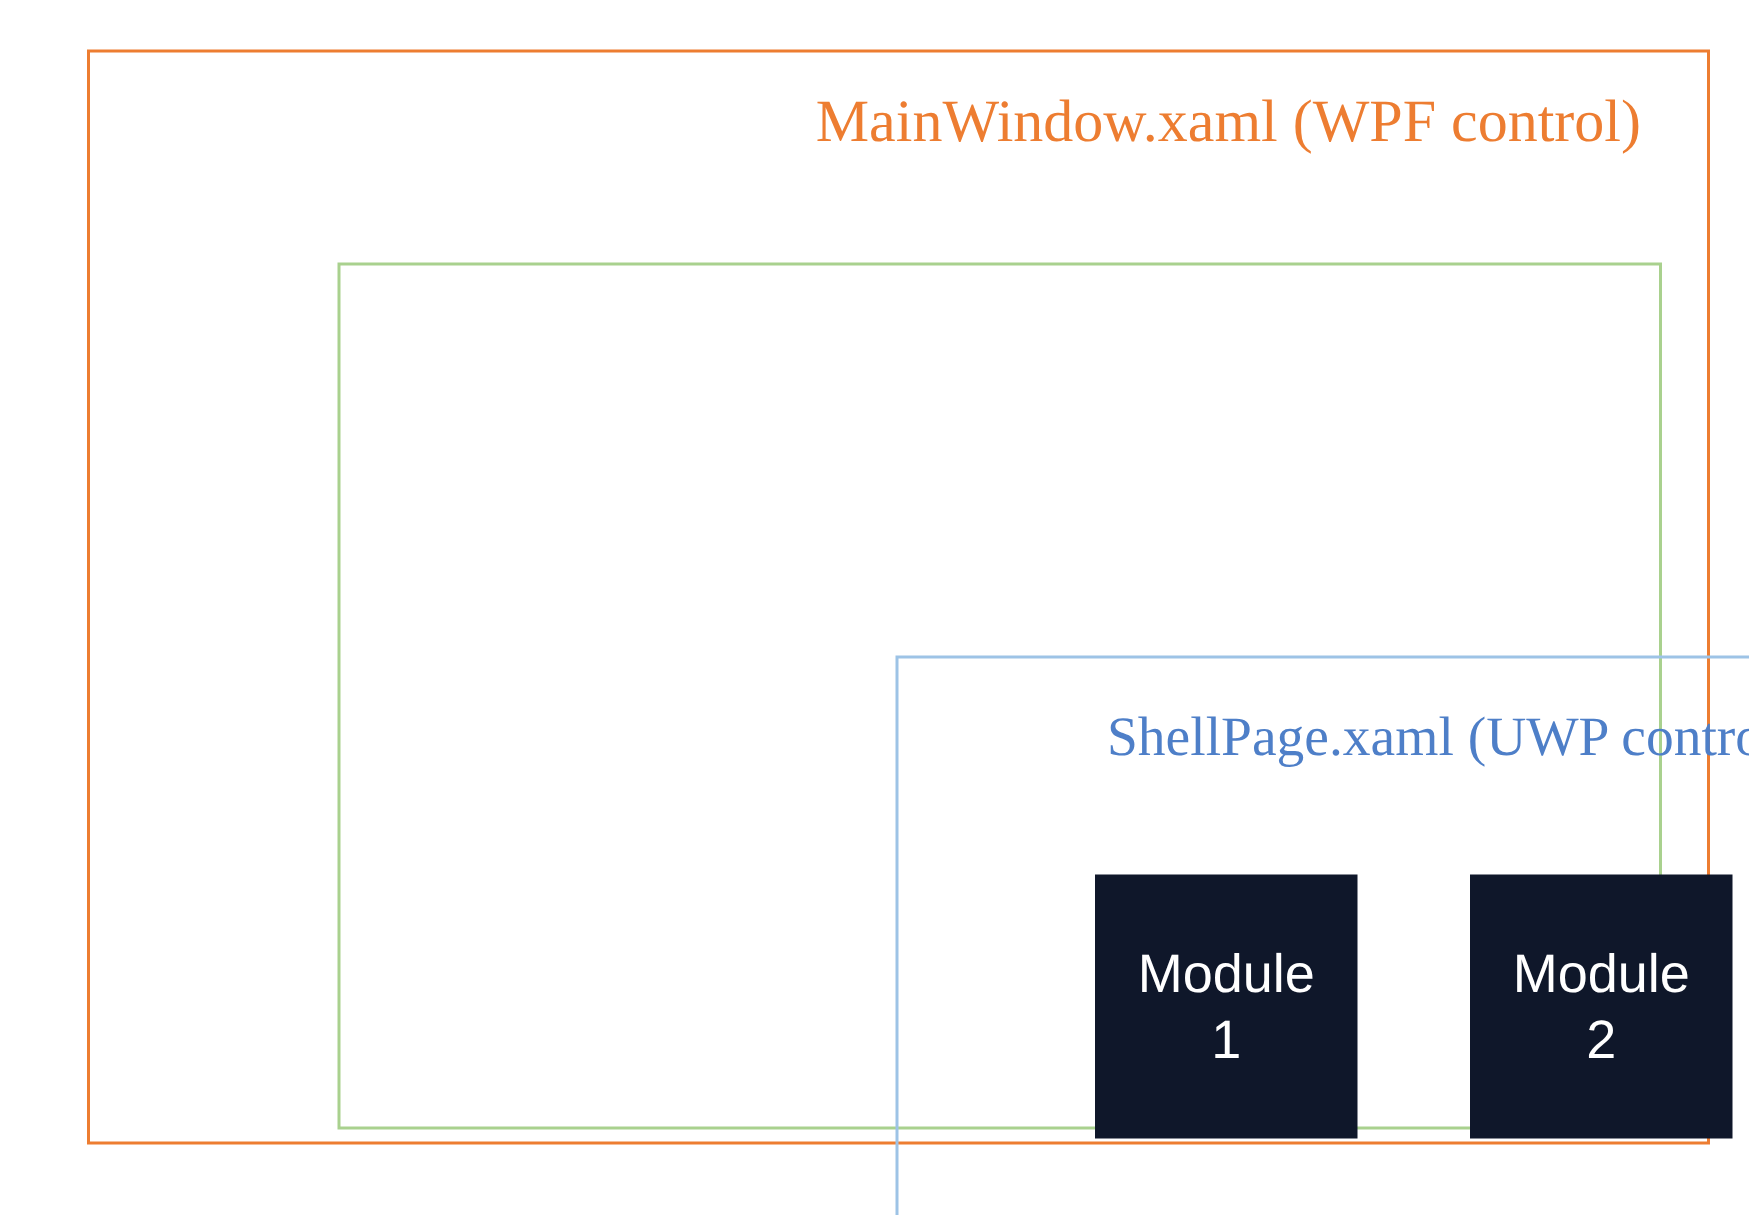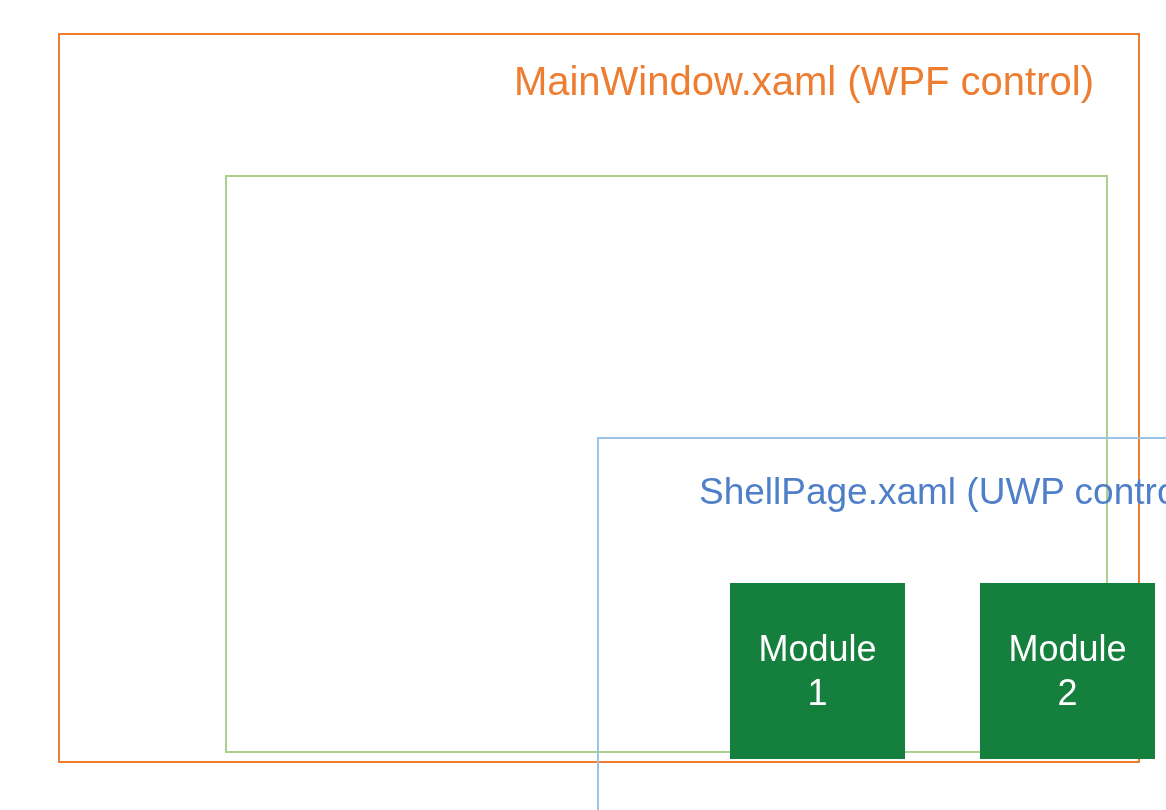--- a/index.html
+++ b/index.html
@@ -54,20 +54,21 @@
 
   
   .caption {
     position: absolute;
     right: 0;
     text-align: center;
     white-space: nowrap;
     font-weight: 400;
     line-height: 1.0;
     letter-spacing: 0px;
+    font-family: Liberation Serif, serif;
   }
 
   .caption-outer {
     top: 26px;
     right: 44px;
     font-size: 40px;
     color: #ED7D31;
   }
 
   .caption-host {
@@ -93,21 +94,21 @@
     height: 176px; 
     display: flex;
     justify-content: space-between;
     align-items: flex-start;
   }
 
   .module-box {
     box-sizing: border-box;
     width: 175px;
     height: 176px;
-    background: #15803d;
+    background: #0f172a;
     display: flex;
     flex-direction: column;
     align-items: center;
     justify-content: center;
     color: #FFFFFF;
     font-size: 36px;
     line-height: 1.22;
     text-align: center;
   }
 

